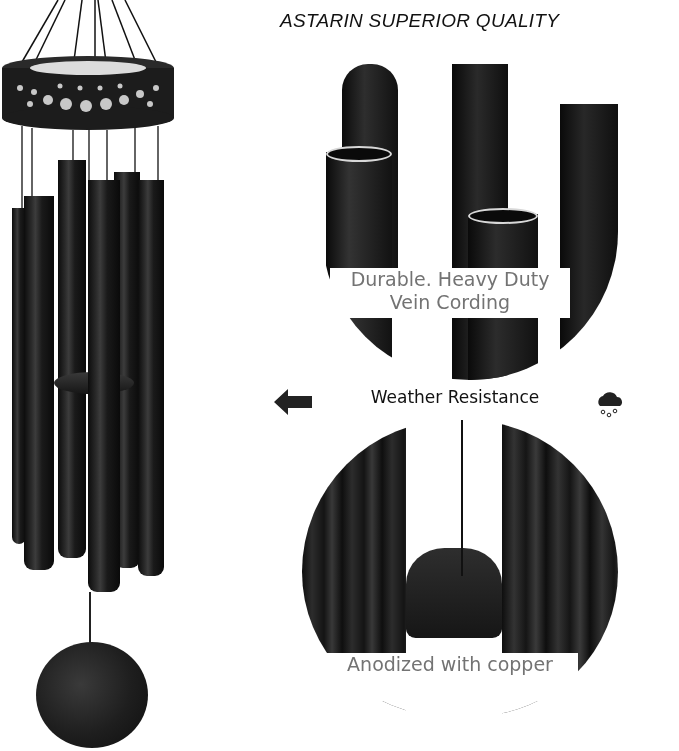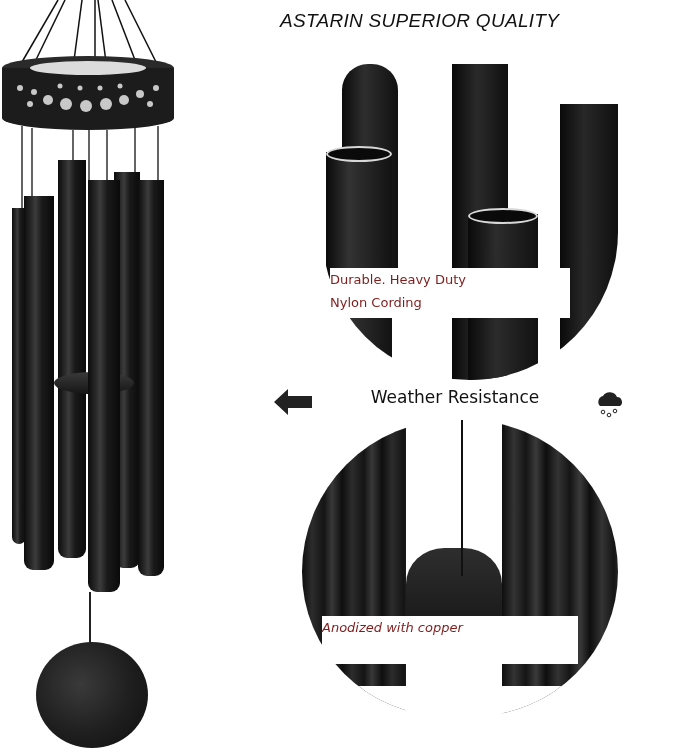--- a/index.html
+++ b/index.html
@@ -1,19 +1,19 @@
 <!DOCTYPE html>
 <html><head>
 <meta charset="utf-8">
 <style>
   html,body{margin:0;padding:0;background:#ffffff;}
   body{width:679px;height:751px;position:relative;overflow:hidden;font-family:"DejaVu Sans","Liberation Sans",sans-serif;}
   .abs{position:absolute;}
   .title{left:280px;top:10px;width:400px;font-family:"Liberation Sans",sans-serif;font-weight:normal;font-style:italic;font-size:19px;letter-spacing:0.3px;color:#111;white-space:nowrap;}
-  .caption{position:absolute;text-align:left;font-size:13px;line-height:23px;color:#7f1d1d;background:#fff;}
+  .caption{position:absolute;text-align:center;font-size:19px;line-height:23px;color:#737373;background:#fff;}
   .weather{left:330px;top:387px;width:250px;text-align:center;font-size:17px;color:#111;}
   .tube{position:absolute;border-radius:0 0 9px 9px;background:linear-gradient(90deg,#0c0c0c 0%,#2a2a2a 25%,#3c3c3c 38%,#1a1a1a 60%,#0a0a0a 100%);}
   .cord{position:absolute;width:1.5px;background:#222;}
   .circ{position:absolute;overflow:hidden;border-radius:50%;background:#fff;}
 </style>
 </head>
 <body>
 
 <div class="abs title">ASTARIN SUPERIOR QUALITY</div>
 
@@ -81,21 +81,21 @@
   <div class="abs" style="left:20px;top:0;width:56px;height:220px;background:linear-gradient(90deg,#0b0b0b,#2e2e2e 40%,#111);border-radius:26px 26px 0 0;"></div>
   <div class="abs" style="left:4px;top:88px;width:66px;height:230px;background:linear-gradient(90deg,#0a0a0a,#333 35%,#121212);"></div>
   <div class="abs" style="left:4px;top:82px;width:66px;height:16px;border-radius:50%;background:#0a0a0a;border:2px solid #d8d8d8;box-sizing:border-box;"></div>
   <div class="abs" style="left:130px;top:0;width:56px;height:320px;background:linear-gradient(90deg,#090909,#2a2a2a 45%,#0f0f0f);"></div>
   <div class="abs" style="left:146px;top:150px;width:70px;height:170px;background:linear-gradient(90deg,#0a0a0a,#2c2c2c 40%,#111);"></div>
   <div class="abs" style="left:146px;top:144px;width:70px;height:16px;border-radius:50%;background:#0a0a0a;border:2px solid #d8d8d8;box-sizing:border-box;"></div>
   <div class="abs" style="left:238px;top:40px;width:60px;height:280px;background:linear-gradient(90deg,#0a0a0a,#282828 40%,#0e0e0e);"></div>
 </div>
 <div class="caption" style="left:330px;top:268px;width:240px;height:50px;">
   <div>Durable. Heavy Duty</div>
-  <div>Nylon Cording</div>
+  <div>Vein Cording</div>
 </div>
 
 <div class="abs" style="left:274px;top:389px;">
   <svg width="38" height="26">
       <polygon points="0,13 14,0 14,7 38,7 38,19 14,19 14,26" fill="#222"></polygon>
     </svg>
 </div>
 <div class="abs weather">Weather Resistance</div>
 <div class="abs" style="left:594px;top:388px;">
   <svg width="32" height="32">
@@ -108,15 +108,15 @@
   </svg>
 </div>
 
 <div class="circ" style="left:302px;top:420px;width:316px;height:296px;border-radius:158px 158px 150px 150px;">
   <div class="abs" style="left:0;top:0;width:104px;height:300px;background:repeating-linear-gradient(90deg,#0e0e0e 0px,#2c2c2c 10px,#141414 22px,#383838 30px,#0f0f0f 40px);"></div>
   <div class="abs" style="left:200px;top:0;width:120px;height:300px;background:repeating-linear-gradient(90deg,#0e0e0e 0px,#333 12px,#151515 24px,#3a3a3a 34px,#0e0e0e 44px);"></div>
   <div class="abs" style="left:104px;top:128px;width:96px;height:90px;background:linear-gradient(180deg,#2e2e2e,#161616);border-radius:40% 40% 10% 10%;"></div>
   <div class="abs" style="left:159px;top:0;width:2px;height:156px;background:#111;"></div>
   <div class="abs" style="left:22px;top:266px;width:272px;height:30px;background:#fff;"></div>
 </div>
-<div class="caption" style="left:322px;top:616px;width:256px;height:48px;font-style:italic;">
+<div class="caption" style="left:322px;top:653px;width:256px;height:48px;">
   <div>Anodized with copper</div>
 </div>
 
 </body></html>

